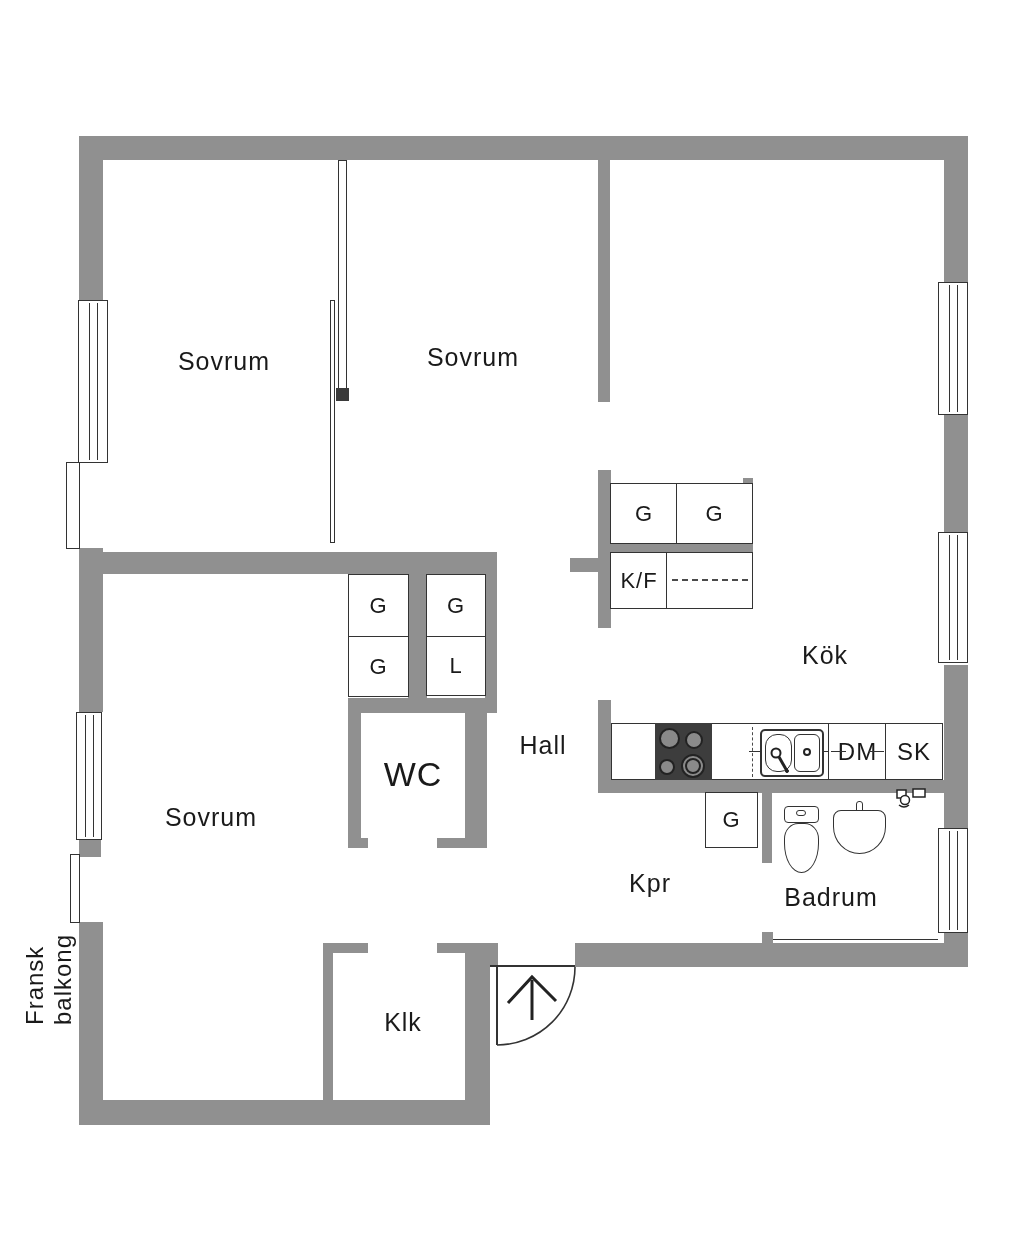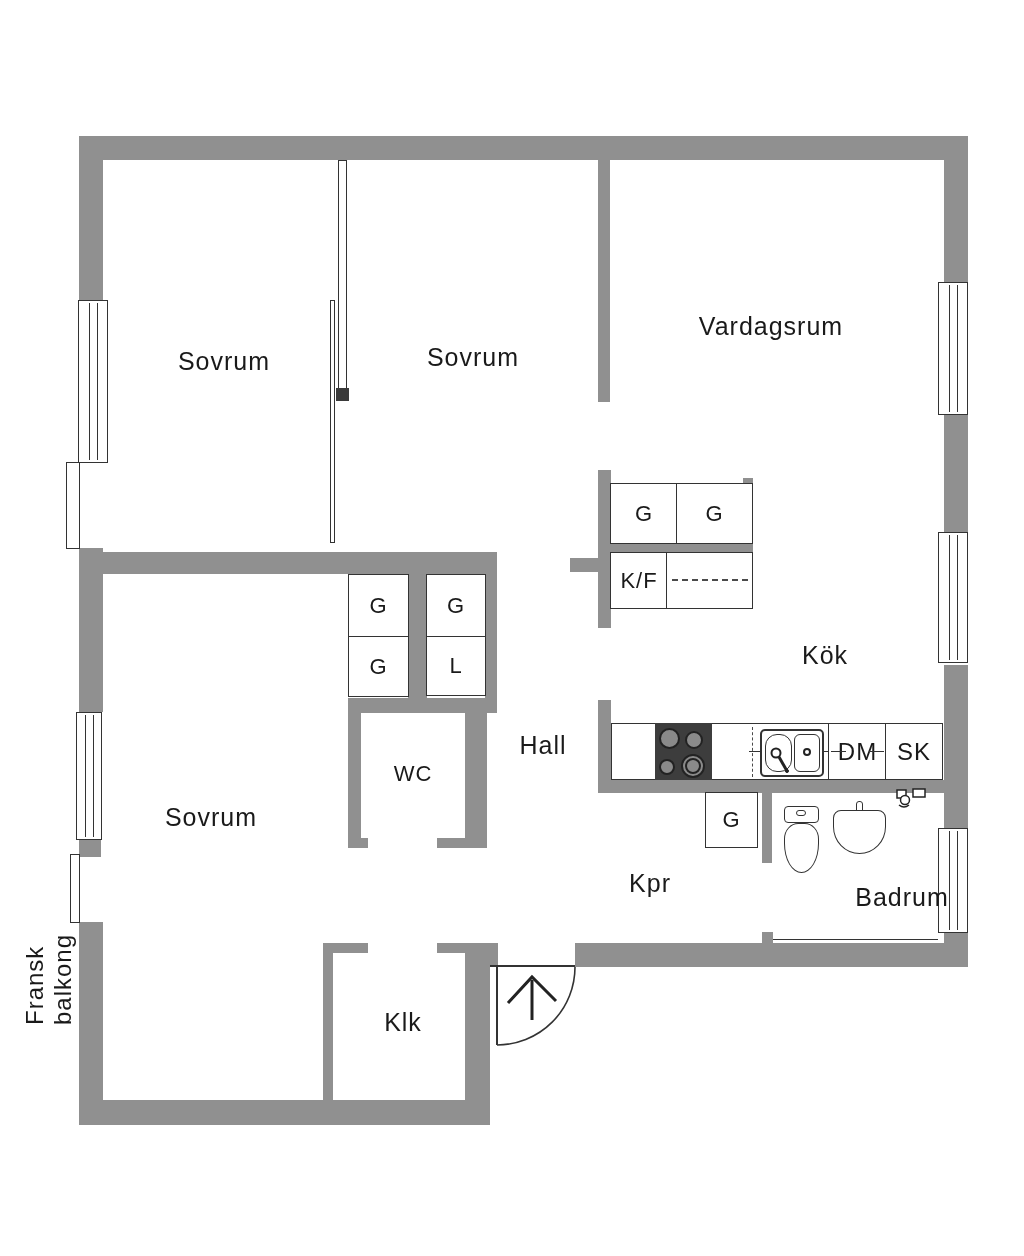--- a/index.html
+++ b/index.html
@@ -181,22 +181,21 @@
       <rect x="897" y="790" width="9" height="8"></rect>
       <rect x="913" y="789" width="12" height="8"></rect>
       <circle cx="905" cy="800" r="4.5"></circle>
       <path d="M899,805 q5,4 10,0" fill="none"></path>
     </g>
   </svg>
 
   <div class="label" style="left:144px;top:346px;width:160px;height:30px">Sovrum</div>
   <div class="label" style="left:393px;top:342px;width:160px;height:30px">Sovrum</div>
   <div class="label" style="left:131px;top:802px;width:160px;height:30px">Sovrum</div>
-  <div class="label" style="left:671px;top:311px;width:200px;height:30px">Vardagsrum</div>
   <div class="label" style="left:775px;top:640px;width:100px;height:30px">Kök</div>
   <div class="label" style="left:493px;top:730px;width:100px;height:30px">Hall</div>
-  <div class="label" style="left:363px;top:759px;width:100px;height:30px;font-size:22px">WC</div>
+  <div class="label" style="left:363px;top:759px;width:100px;height:30px;font-size:34px">WC</div>
   <div class="label" style="left:600px;top:868px;width:100px;height:30px">Kpr</div>
-  <div class="label" style="left:827px;top:882px;width:150px;height:30px">Badrum</div>
+  <div class="label" style="left:756px;top:882px;width:150px;height:30px">Badrum</div>
   <div class="label" style="left:353px;top:1007px;width:100px;height:30px">Klk</div>
   <div class="vert-label" style="left:34px;top:850px;width:30px;height:175px">Fransk balkong</div>
 
 </div>
 
 </body></html>

